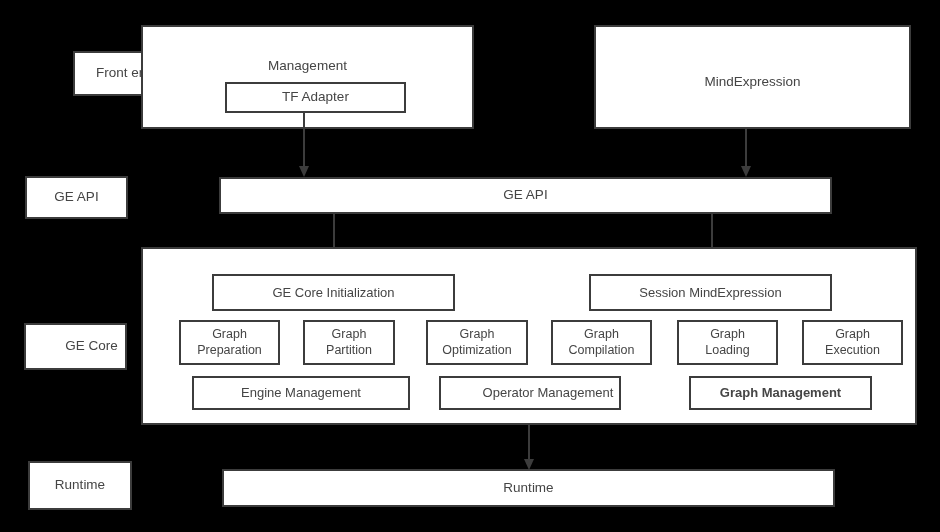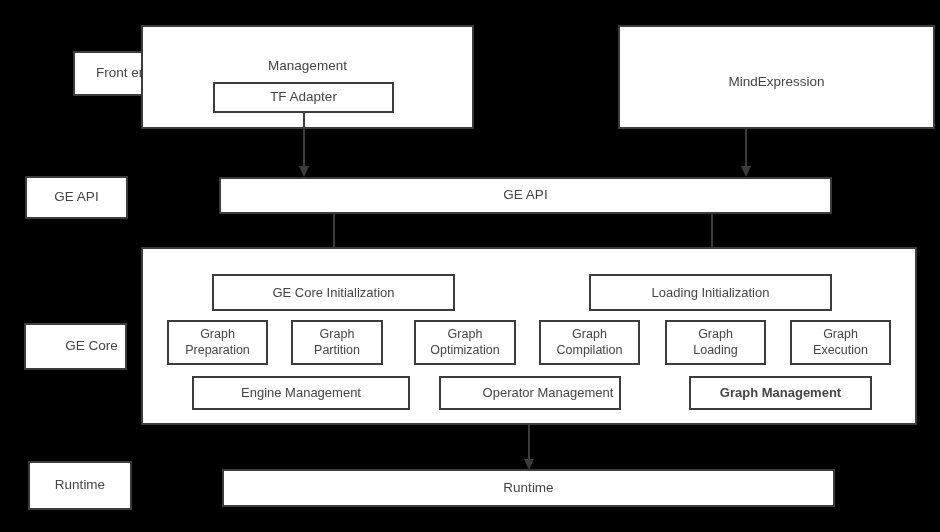--- a/index.html
+++ b/index.html
@@ -41,20 +41,21 @@
   .frame > .frame-title {
     margin-top: 31px;
     font-size: 13.5px;
     color: #454545;
   }
   .bar {
     font-size: 13.5px;
   }
   .unit {
     font-size: 12.5px;
+    margin-left: 12px;
   }
   .unit-wide {
     font-size: 12.5px;
   }
   .init-box {
     font-size: 13px;
   }
   
   .arrow {
     position: absolute;
@@ -88,21 +89,21 @@
   <div class="box tier-label" style="left:24px; top:323px; width:103px; height:47px;padding-left:32px;">GE Core</div>
 
   <div class="box tier-label" style="left:28px; top:461px; width:104px; height:49px;">Runtime</div>
 
   <div class="box frame" style="left:141px; top:25px; width:333px; height:104px;">
     <span class="frame-title">Management</span>
   </div>
 
   <div class="box unit" style="left:213px; top:82px; width:181px; height:31px; font-size:13.5px;">TF Adapter</div>
 
-  <div class="box frame" style="left:618px; top:25px; width:317px; height:104px;">
+  <div class="box frame" style="left:594px; top:25px; width:317px; height:104px;">
     <span class="frame-title" style="margin-top:47px;">MindExpression</span>
   </div>
 
   <div class="arrow" style="left:303px; top:113px; height:64px;">
     <div class="shaft" style="height:53px;"></div>
     <div class="head" style="top:53px;"></div>
   </div>
 
   <div class="arrow" style="left:745px; top:129px; height:48px;">
     <div class="shaft" style="height:37px;"></div>
@@ -118,21 +119,21 @@
 
   <div class="arrow" style="left:711px; top:214px; height:61px;">
     <div class="shaft" style="height:50px;"></div>
     <div class="head" style="top:50px;"></div>
   </div>
 
   <div class="box frame" style="left:141px; top:247px; width:776px; height:178px;"></div>
 
   <div class="box init-box" style="left:212px; top:274px; width:243px; height:37px;">GE Core Initialization</div>
 
-  <div class="box init-box" style="left:589px; top:274px; width:243px; height:37px;">Loading Initialization</div>
+  <div class="box init-box" style="left:589px; top:274px; width:243px; height:37px;">Session MindExpression</div>
 
   <div class="box unit" style="left:167px; top:320px; width:101px; height:45px;">Graph
 Preparation</div>
 
   <div class="box unit" style="left:291px; top:320px; width:92px; height:45px;">Graph
 Partition</div>
 
   <div class="box unit" style="left:414px; top:320px; width:102px; height:45px;">Graph
 Optimization</div>
 

